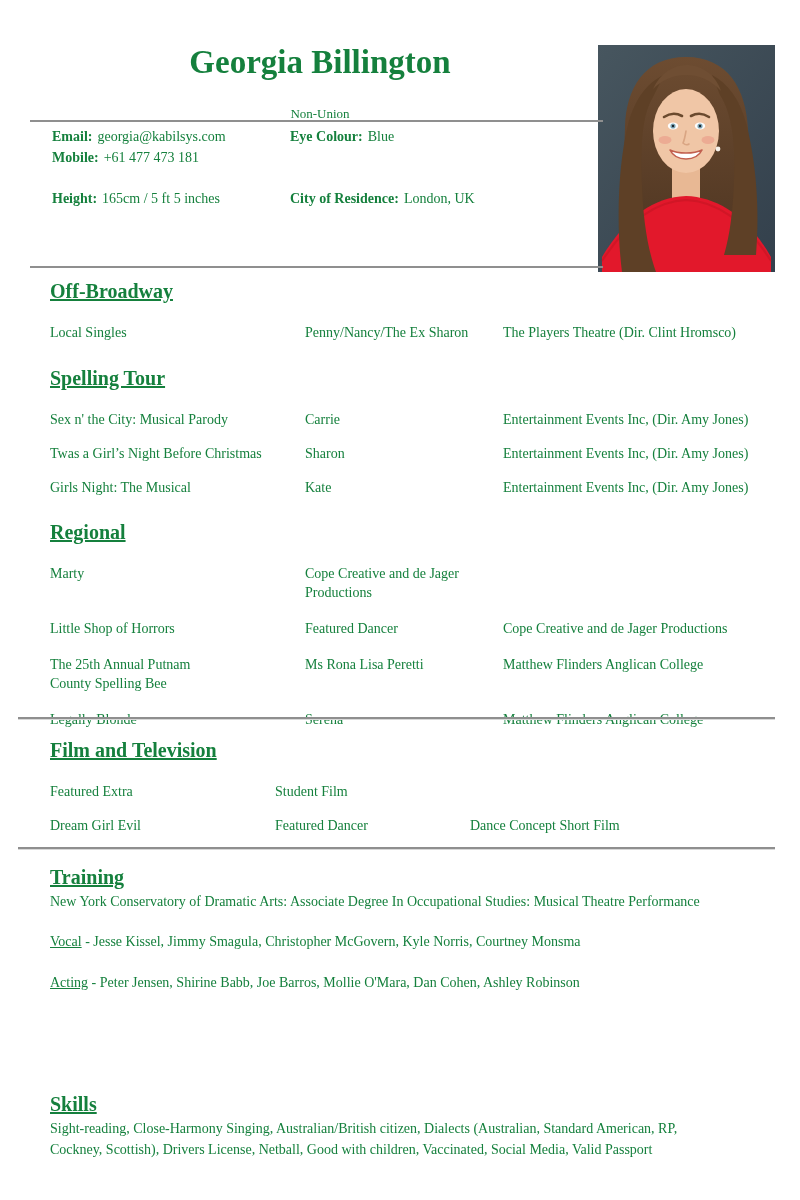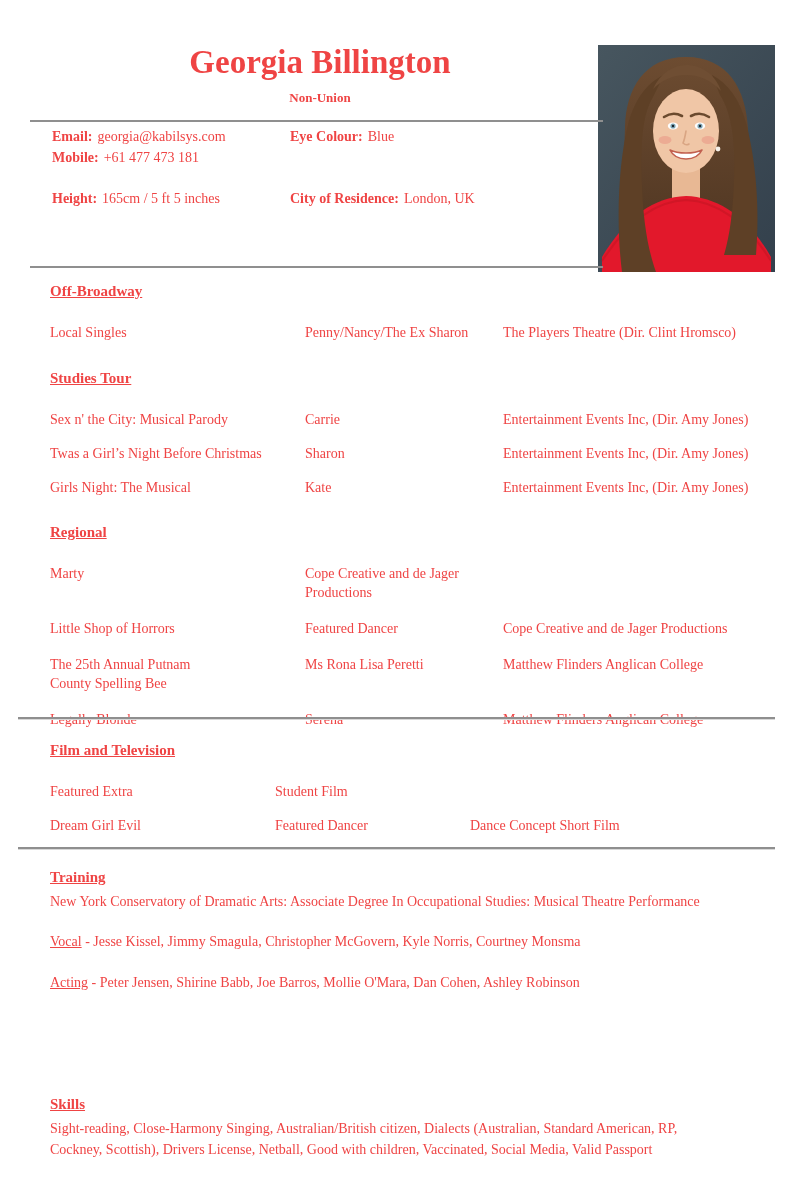--- a/index.html
+++ b/index.html
@@ -1,40 +1,40 @@
 <!DOCTYPE html>
 <html style="--divider: #8f8f8f; --photo_bg: #3e4d5a; --photo_dress: #e2182b; --photo_hair: #5e4026;"><head>
 <meta charset="utf-8">
 <style>
   html,body{margin:0;padding:0;background:#fff;}
   .page{position:relative;width:800px;height:1200px;background:#fff;overflow:hidden;
-        font-family:"Liberation Serif","DejaVu Serif",serif;color:#ef4444;}
+        font-family:"Liberation Serif","DejaVu Serif",serif;color:#15803d;}
 
   
   .title-block{position:absolute;left:40px;top:44px;width:560px;text-align:center;}
   .title-block h1{margin:0;font-size:33px;line-height:36px;font-weight:bold;}
-  .union{margin-top:10px;font-size:13px;font-weight:bold;}
+  .union{margin-top:26px;font-size:13px;font-weight:normal;}
 
   
   .photo{position:absolute;left:598px;top:45px;width:177px;height:227px;}
   .photo svg{display:block;}
 
   
   .contact{position:absolute;left:30px;top:120px;width:551px;height:140px;
            border-top:2px solid var(--divider,#8f8f8f);border-bottom:2px solid var(--divider,#8f8f8f);
            padding:4px 0 0 22px;font-size:14px;box-sizing:content-box;}
   .c-row{display:flex;line-height:21px;align-items:flex-end;}
   .c-left{width:238px;}
   .c-cell b{font-weight:bold;}
   .c-cell .val{margin-left:5px;}
   .c-gap1{height:20px;}
   .c-gap2{height:19px;}
 
   
-  h2{margin:0;font-size:15px;line-height:20px;font-weight:bold;text-decoration:underline;}
+  h2{margin:0;font-size:20px;line-height:20px;font-weight:bold;text-decoration:underline;}
   .exp-section h2{margin-bottom:22px;}
 
   
   .exp-section{position:absolute;left:50px;width:725px;font-size:14px;}
   .exp-row{display:grid;grid-template-columns:255px 198px 1fr;line-height:19px;margin-bottom:15px;}
   .regional .exp-row{margin-bottom:17px;}
   .film .exp-row{grid-template-columns:225px 195px 1fr;}
   .cell-narrow{max-width:155px;}
 
   
@@ -118,21 +118,21 @@
   <div class="exp-section" style="top:281px">
     <h2>Off-Broadway</h2>
     <div class="exp-row">
       <div>Local Singles</div>
       <div>Penny/Nancy/The Ex Sharon</div>
       <div>The Players Theatre (Dir. Clint Hromsco)</div>
     </div>
   </div>
 
   <div class="exp-section" style="top:368px">
-    <h2>Studies Tour</h2>
+    <h2>Spelling Tour</h2>
     <div class="exp-row">
       <div>Sex n' the City: Musical Parody</div>
       <div>Carrie</div>
       <div>Entertainment Events Inc, (Dir. Amy Jones)</div>
     </div>
     <div class="exp-row">
       <div>Twas a Girl’s Night Before Christmas</div>
       <div>Sharon</div>
       <div>Entertainment Events Inc, (Dir. Amy Jones)</div>
     </div>

